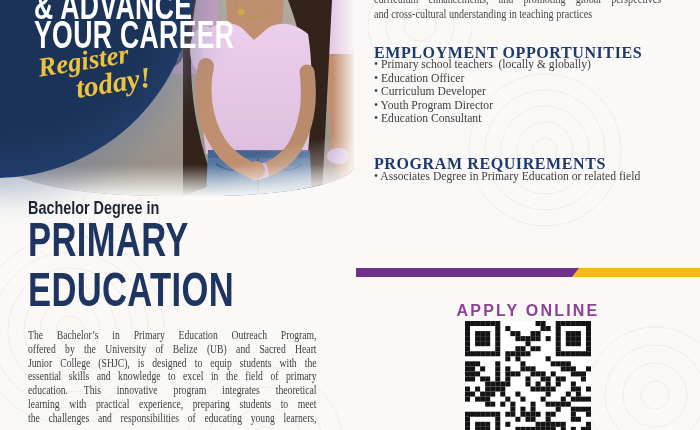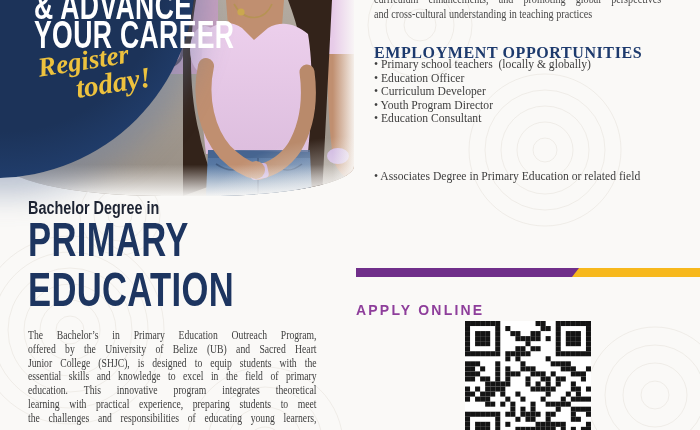--- a/index.html
+++ b/index.html
@@ -87,22 +87,22 @@
   .bar-yellow{
     position:absolute; left:565px; top:268px; width:135px; height:9px; z-index:3;
     background:#f7b81c;
   }
   .bar-purple{
     position:absolute; left:356px; top:268px; width:223px; height:9px; z-index:4;
     background:#702f8a;
     clip-path:polygon(0 0, 100% 0, calc(100% - 7px) 100%, 0 100%);
   }
   .apply{
-    position:absolute; left:356px; top:302px; width:344px; z-index:3; 
-    font-family:"Liberation Sans", sans-serif; font-weight:bold; font-size:14px;
+    position:absolute; left:356px; top:302px; width:344px; z-index:3; text-align:center;
+    font-family:"Liberation Sans", sans-serif; font-weight:bold; font-size:16px;
     letter-spacing:2.2px; color:#8e3e9b;
   }
   .qr{ position:absolute; left:465px; top:321px; z-index:3; background:#ffffff; }
 </style>
 </head>
 <body>
 
 <div class="page">
 
   <svg class="texture" width="700" height="430" viewBox="0 0 700 430">
@@ -218,20 +218,21 @@
 
   <div class="rhead emp-head">EMPLOYMENT OPPORTUNITIES</div>
   <ul class="rlist emp-list">
     <li>Primary school teachers  (locally &amp; globally)</li>
     <li>Education Officer</li>
     <li>Curriculum Developer</li>
     <li>Youth Program Director</li>
     <li>Education Consultant</li>
   </ul>
 
+  <div class="rhead req-head">PROGRAM REQUIREMENTS</div>
   <ul class="rlist req-list">
     <li>Associates Degree in Primary Education or related field</li>
   </ul>
 
   <div class="bar-yellow"></div>
   <div class="bar-purple"></div>
 
   <div class="apply">APPLY ONLINE</div>
 
   <svg class="qr" width="126" height="126" viewBox="0 0 125 125">

